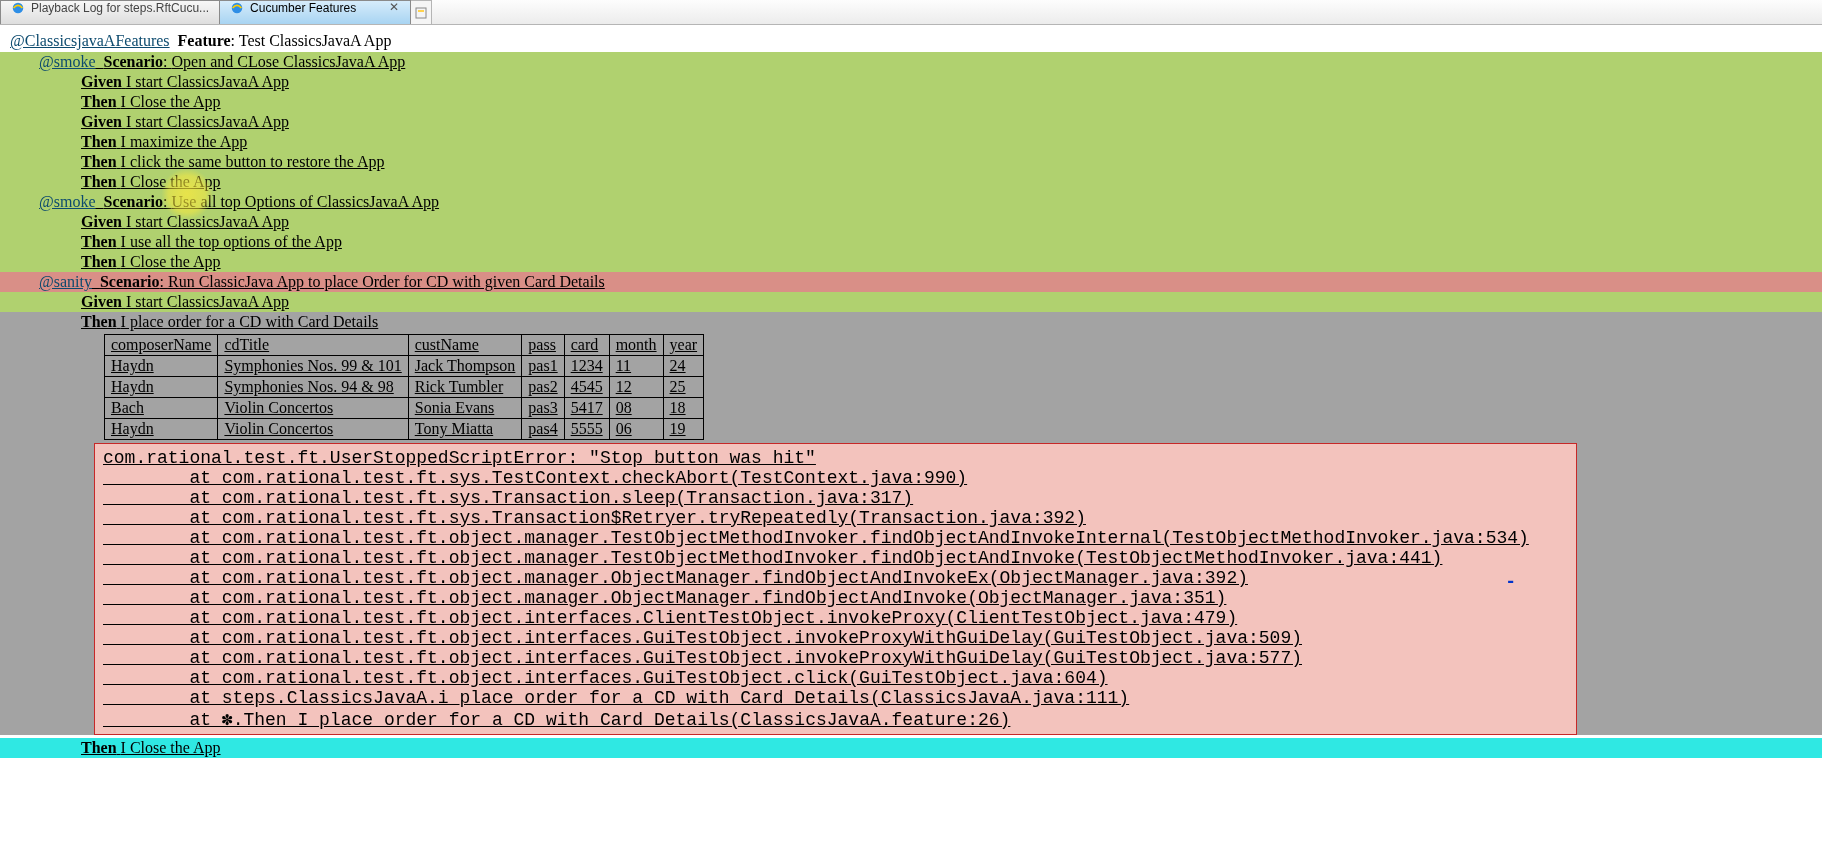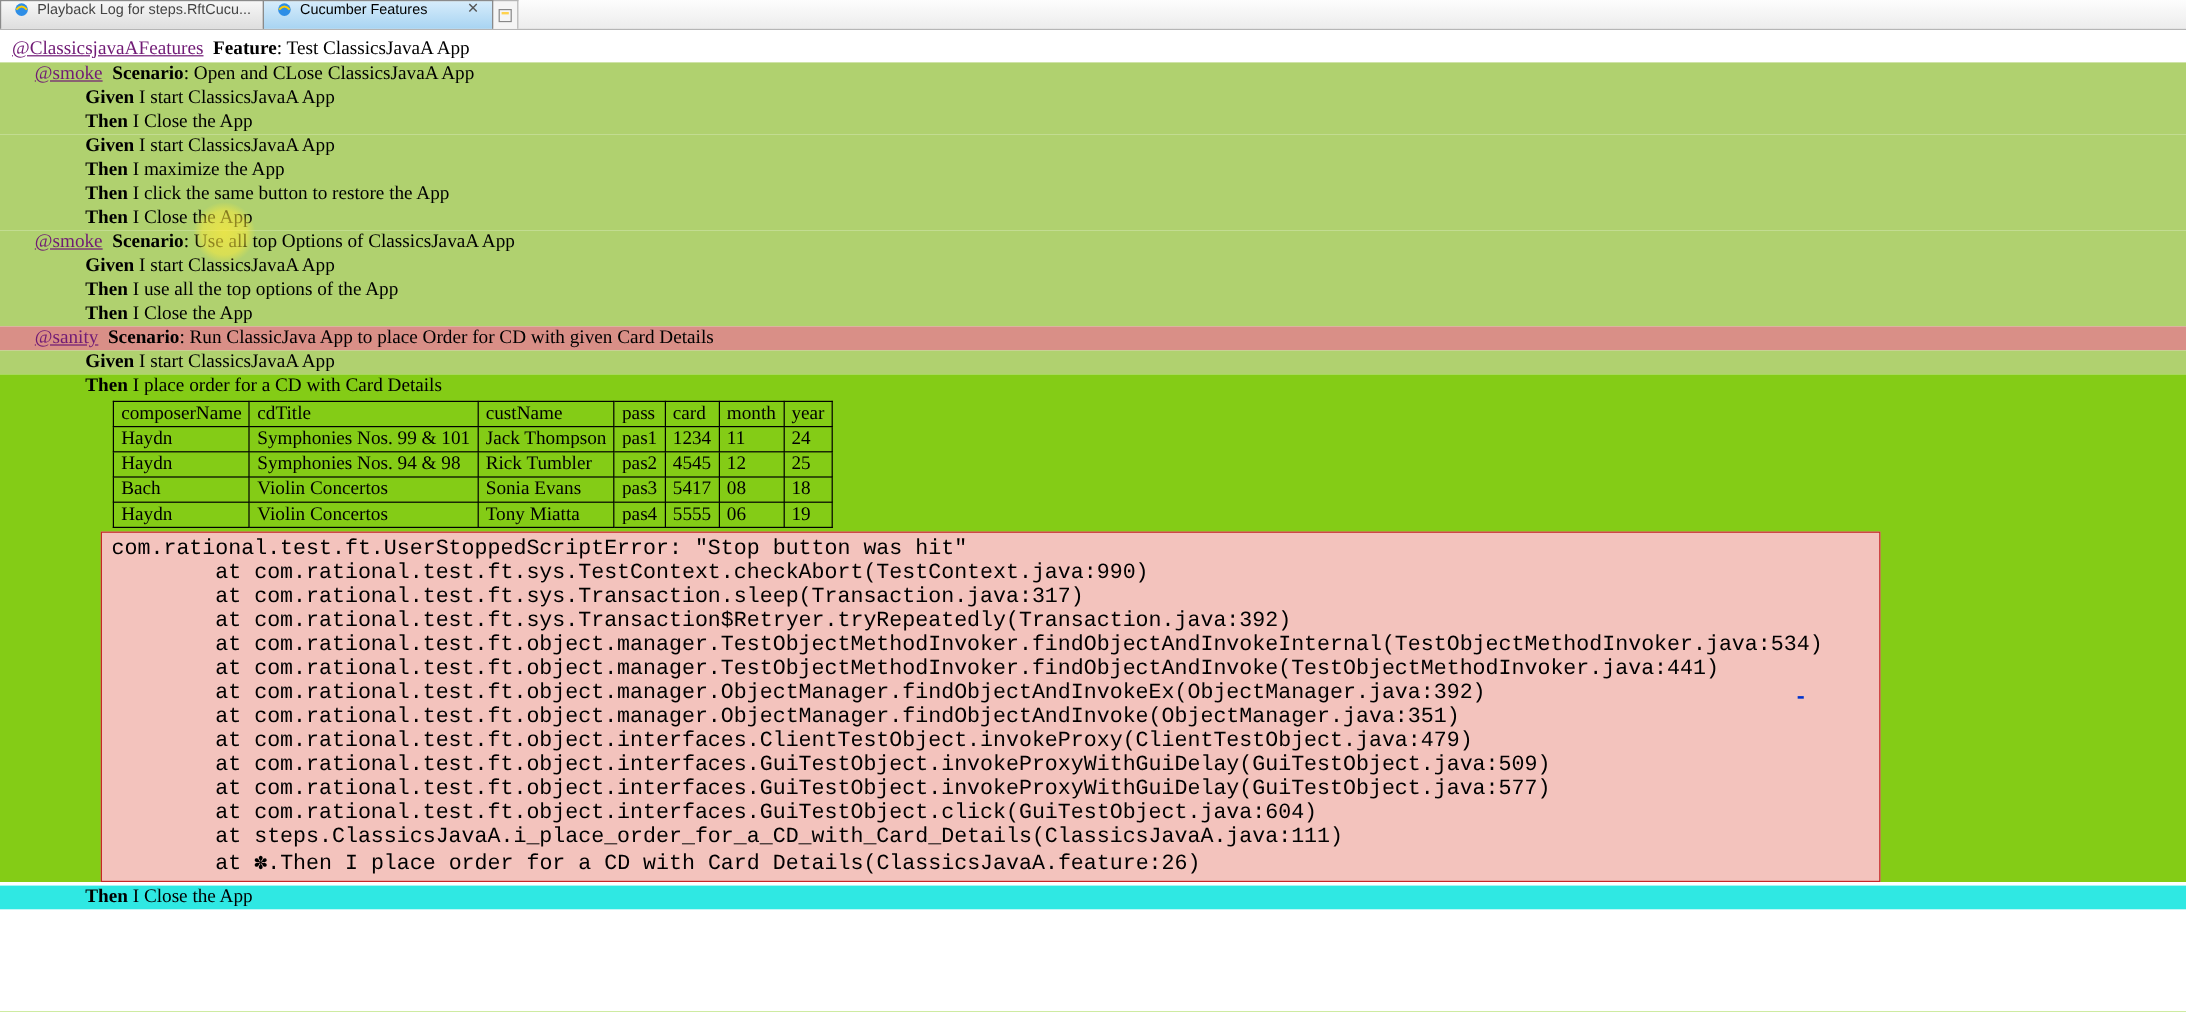--- a/index.html
+++ b/index.html
@@ -37,27 +37,27 @@
     margin-left: auto; width: 12px; height: 12px;
     font-size: 12px; line-height: 12px; text-align: center;
     color: #555;
   }
   .new-tab {
     width: 20px; display: flex; align-items: center; justify-content: center;
     border: 1px solid #b5b5b5; border-bottom: none; background: #f5f5f5;
   }
   .new-tab svg { width: 12px; height: 12px; }
   .content { padding: 5px 10px 0 10px; }
-  a.tag { color: #701a75; text-decoration: underline; }
+  a.tag { color: #0c4a6e; text-decoration: underline; }
   .feature-line { padding: 2px 0; }
   .italic { font-style: italic; padding-left: 19px; }
-  .scenario-block { margin: 0 -10px; padding: 0 10px; }
+  .scenario-block { margin: 0 -10px; padding: 0 20px; text-decoration: underline; }
   .highlight-green { background: #b0d16f; }
   .highlight-red-light { background: #d98f87; }
-  .highlight-red-med { background: #84cc16; }
+  .highlight-red-med { background: #a3a3a3; }
   .highlight-cyan { background: #2fe8e3; }
   .row { padding: 1px 0; }
   .ind1 { padding-left: 19px; }
   .ind2 { padding-left: 61px; }
   b { font-weight: bold; }
   table.data {
     border-collapse: collapse;
     margin-left: 84px;
     margin-top: 2px;
     margin-bottom: 2px;

